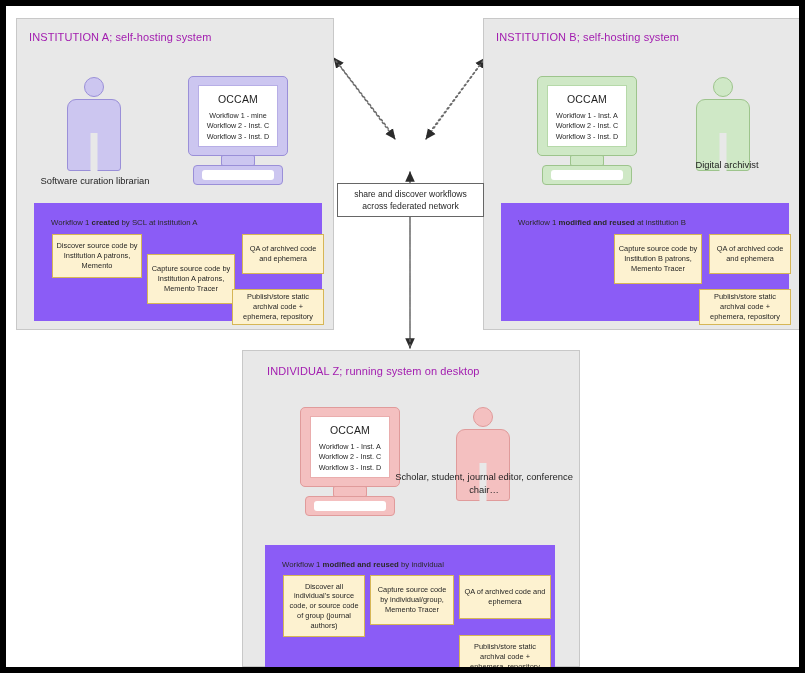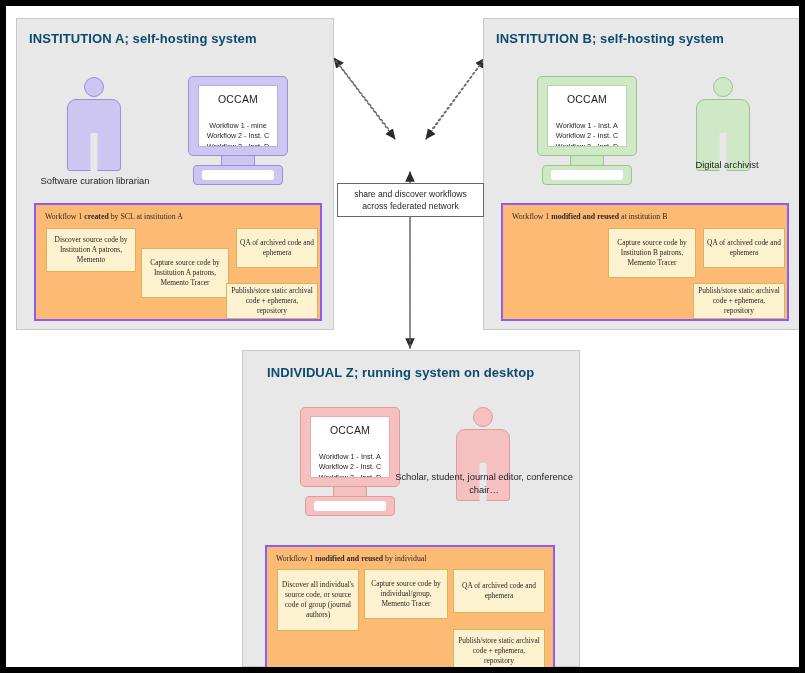--- a/index.html
+++ b/index.html
@@ -16,25 +16,24 @@
     overflow:hidden;
   }
   .panel{
     position:absolute;
     background:#e8e8e8;
     border:1px solid #c8c8c8;
     box-sizing:border-box;
   }
   .panel-title{
     position:absolute;
-    font-size:13px;
-    color:#0c4a6e;
+    font-size:11px;
+    color:#a21caf;
     letter-spacing:.1px;
     white-space:nowrap;
-    font-weight:bold;
   }
 
   
   .person{position:absolute;}
   .person .head{
     position:absolute;left:50%;top:0;transform:translateX(-50%);
     width:20px;height:20px;border-radius:50%;
     box-sizing:border-box;
   }
   .person .body{
@@ -73,30 +72,29 @@
     border-radius:4px;
   }
   .monitor .base-in{
     position:absolute;left:8px;right:8px;top:4px;bottom:4px;
     background:#ffffff;border-radius:3px;
   }
   .occam-label{
     font-size:10.5px;color:#1f1f1f;margin-top:7px;letter-spacing:.2px;
   }
   .wf-list{
-    margin-top:16px;font-size:7.2px;color:#1f1f1f;line-height:1.45;
+    margin-top:6px;font-size:7.2px;color:#1f1f1f;line-height:1.45;
   }
 
   
   .wf-box{
     position:absolute;
-    background:#fdba74;
-    border:2px solid #8b5cf6;
-    box-sizing:border-box;
-    font-family:Liberation Serif, serif;
+    background:#8b5cf6;
+    border:8px solid #8b5cf6;
+    box-sizing:border-box;
   }
   .wf-caption{
     position:absolute;
     font-size:7.8px;color:#2a2a2a;white-space:nowrap;
   }
   .wf-caption b{font-weight:bold;}
   .step{
     position:absolute;
     background:#fdf2d0;
     border:1px solid #d6b656;

